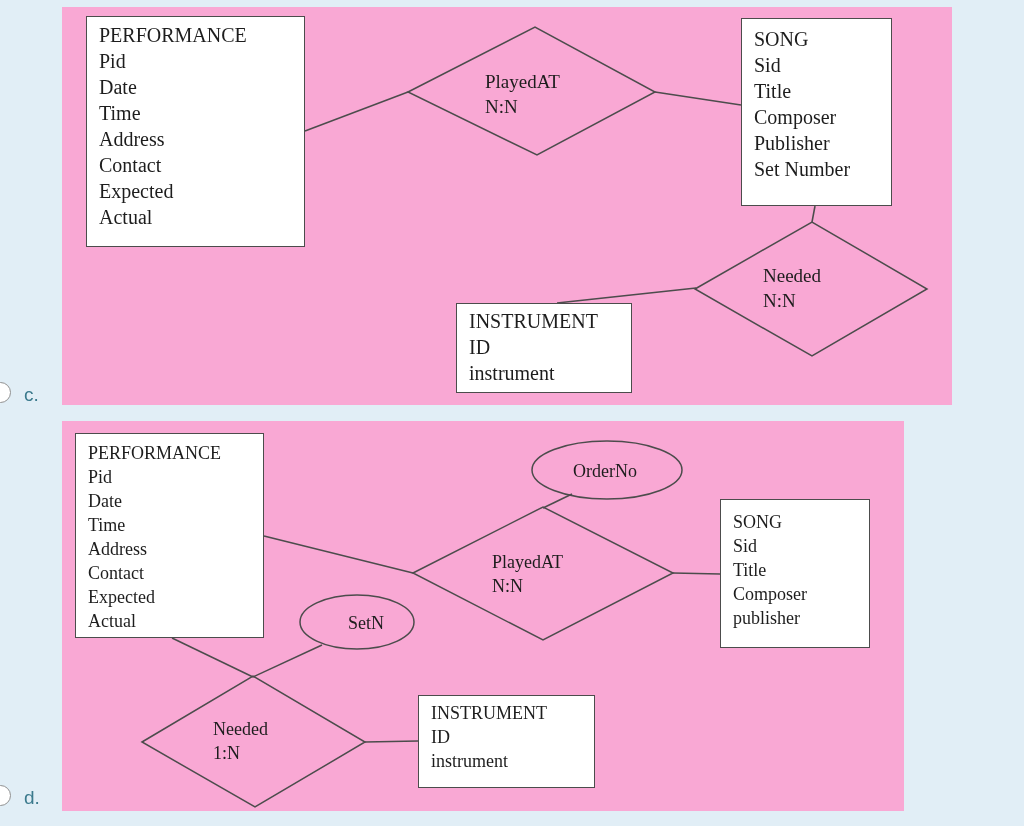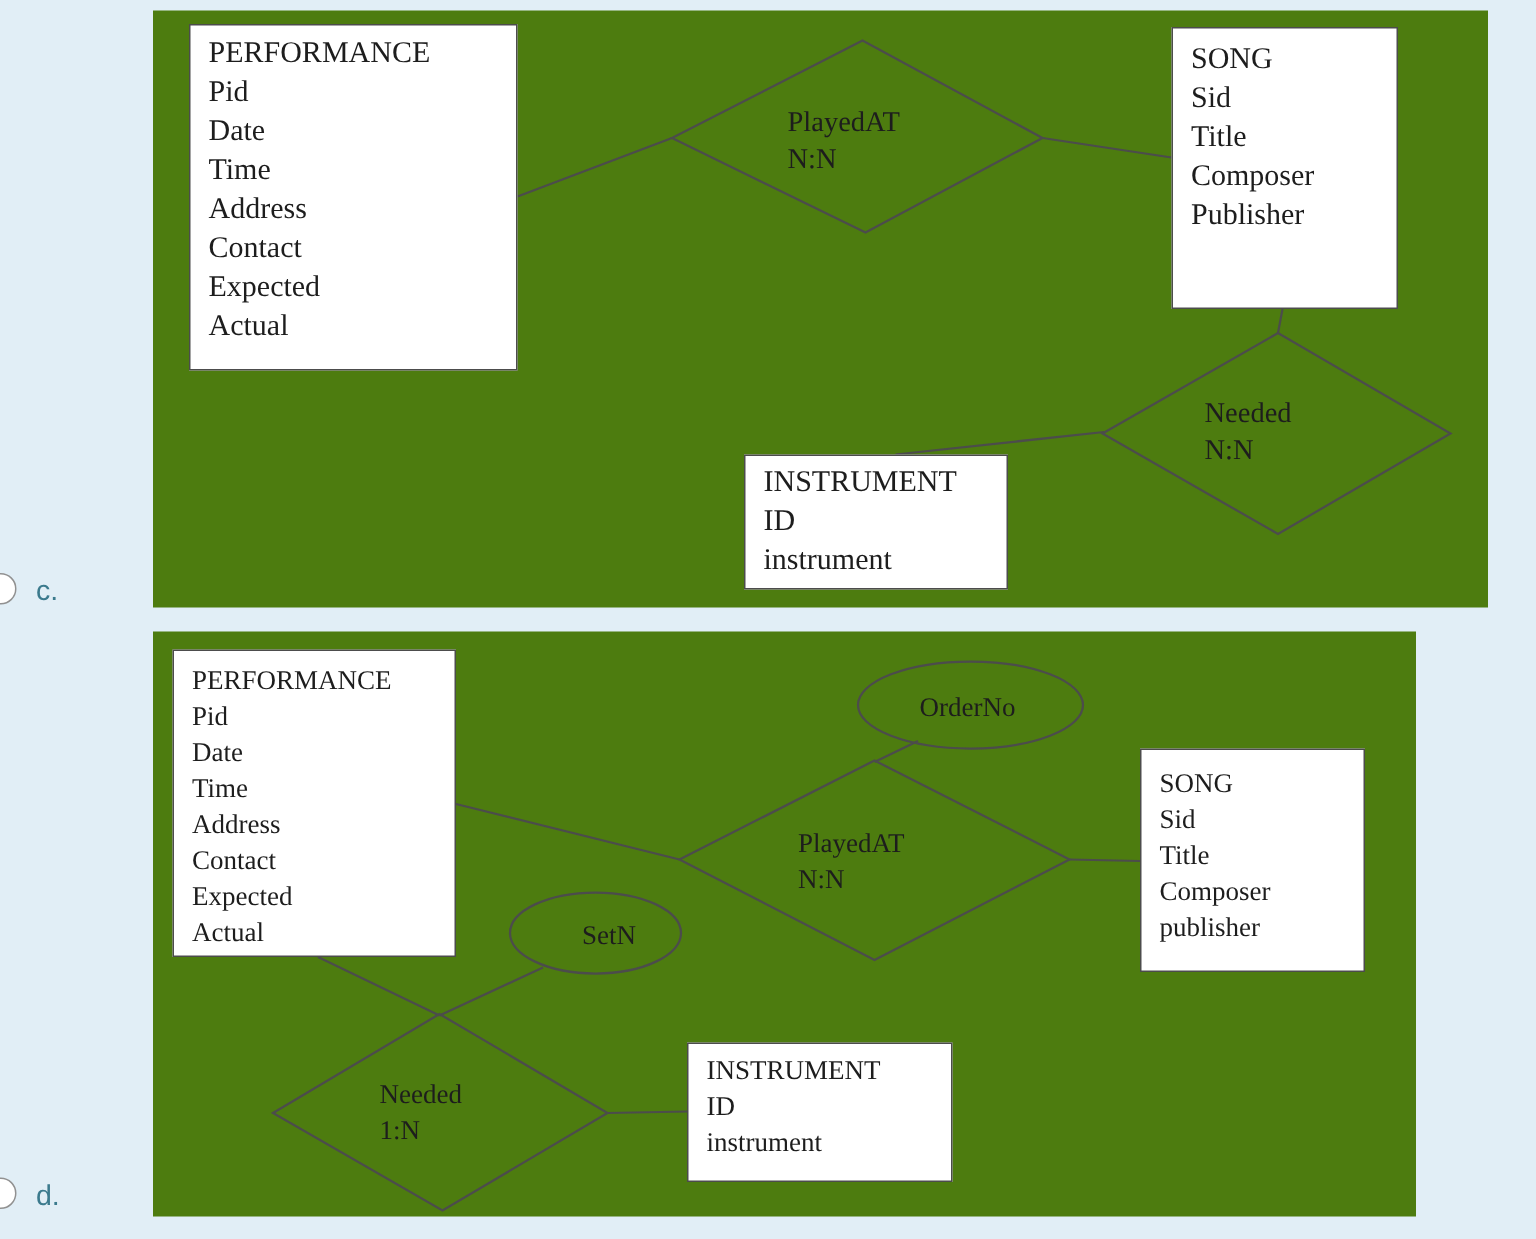--- a/index.html
+++ b/index.html
@@ -1,17 +1,17 @@
 <!DOCTYPE html>
 <html><head>
 <meta charset="utf-8">
 <style>
   html,body{margin:0;padding:0;width:1024px;height:826px;overflow:hidden;background:#e1eef6;}
   *{box-sizing:border-box;}
-  .panel{position:absolute;background:#4d7c0f;margin-left:40px;}
+  .panel{position:absolute;background:#f9a8d4;}
   #panel-c{left:62px;top:7px;width:890px;height:398px;}
   #panel-d{left:62px;top:421px;width:842px;height:390px;}
   .layer{position:absolute;left:0;top:0;}
   svg line, svg polygon, svg ellipse, svg path{stroke:#4c4c4c;stroke-width:1.5;fill:none;}
   .ebox{position:absolute;border:1.6px solid #4c4c4c;background:#fff;
         font-family:"Liberation Serif",serif;color:#1d1d1d;}
   .c-type{font-size:20px;line-height:26px;padding:5px 0 0 12px;}
   .d-type{font-size:18px;line-height:24px;padding:7px 0 0 12px;}
   .u{}
   .dlabel{position:absolute;font-family:"Liberation Serif",serif;color:#1d1d1d;white-space:nowrap;}
@@ -52,20 +52,21 @@
     <div class="u">PlayedAT</div>
     <div>N:N</div>
   </div>
 
   <div class="ebox c-type" style="left:679px;top:11px;width:151px;height:188px;padding-top:7px;">
     <div>SONG</div>
     <div class="u">Sid</div>
     <div>Title</div>
     <div>Composer</div>
     <div>Publisher</div>
+    <div>Set Number</div>
   </div>
 
   <div class="dlabel c-lab" style="left:701px;top:256px;">
     <div>Needed</div>
     <div>N:N</div>
   </div>
 
   <div class="ebox c-type" style="left:394px;top:296px;width:176px;height:90px;padding-top:4px;">
     <div>INSTRUMENT</div>
     <div class="u">ID</div>

